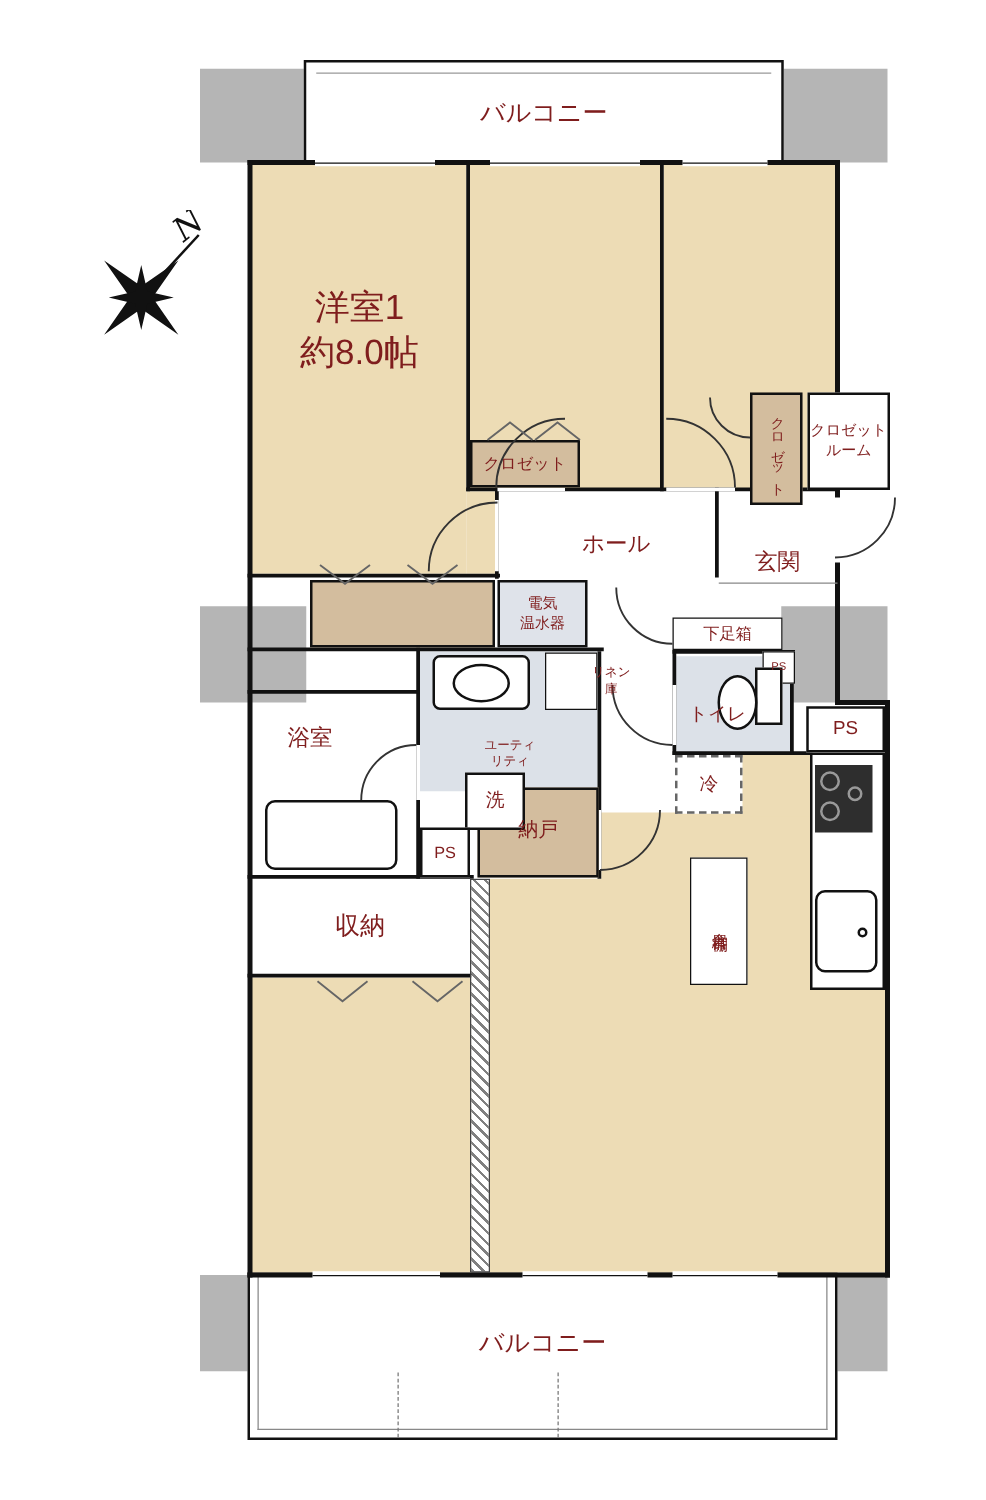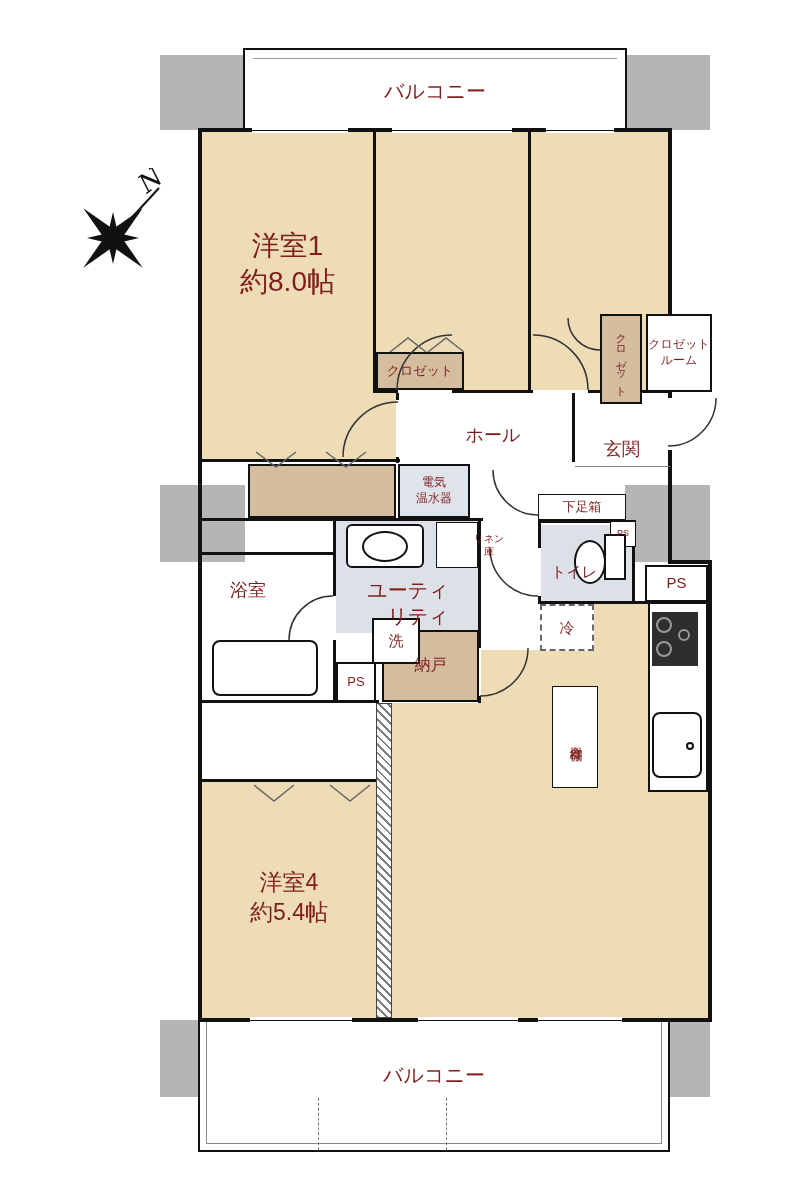--- a/index.html
+++ b/index.html
@@ -152,29 +152,28 @@
     <line x1="48" y1="70" x2="94" y2="20" stroke="#111" stroke-width="2"></line>
     <polygon fill="#111" points="77.7,40.3 57,70 77.7,99.7 48,79 18.3,99.7 39,70 18.3,40.3 48,61"></polygon>
     <polygon fill="#111" points="48,44 52.9,65.1 74,70 52.9,74.9 48,96 43.1,74.9 22,70 43.1,65.1"></polygon>
     <text x="82" y="26" transform="rotate(-38 82 26)" font-size="26" font-style="italic" font-family="DejaVu Serif, serif" fill="#111">N</text>
   </svg>
 
   <div class="lb" style="left:243px;top:78px;width:384px;height:26px;font-size:20px;">バルコニー</div>
   <div class="lb" style="left:198px;top:1062px;width:472px;height:26px;font-size:20px;">バルコニー</div>
   <div class="lb" style="left:200px;top:232px;width:175px;height:64px;font-size:28px;">洋室1
 約8.0帖</div>
-  <div class="lb" style="left:200px;top:866px;width:178px;height:64px;font-size:23px;">洋室4
-約5.4帖</div>
   <div class="lb" style="left:450px;top:424px;width:86px;height:24px;font-size:18px;">ホール</div>
   <div class="lb" style="left:574px;top:438px;width:96px;height:24px;font-size:18px;">玄関</div>
   <div class="lb" style="left:212px;top:579px;width:72px;height:24px;font-size:18px;">浴室</div>
-  <div class="lb" style="left:344px;top:580px;width:128px;height:46px;font-size:20px;text-align:right;">ユーティ
+  <div class="lb" style="left:344px;top:580px;width:128px;height:46px;font-size:10px;">ユーティ
 リティ</div>
   <div class="lb" style="left:543px;top:561px;width:62px;height:22px;font-size:15px;">トイレ</div>
   <div class="lb" style="left:382px;top:652px;width:97px;height:26px;font-size:16px;">納戸</div>
+  <div class="lb" style="left:201px;top:727px;width:174px;height:28px;font-size:20px;">収納</div>
   <div class="lb" style="left:540px;top:616px;width:54px;height:24px;font-size:15px;">冷</div>
   <div class="lb" style="left:372px;top:630px;width:48px;height:22px;font-size:15px;">洗</div>
   <div class="lb" style="left:398px;top:468px;width:72px;height:46px;font-size:12px;">電気
 温水器</div>
   <div class="lb" style="left:376px;top:360px;width:88px;height:22px;font-size:13px;">クロゼット</div>
   <div class="lb vert" style="left:600px;top:318px;width:42px;height:82px;font-size:11px;">クロゼット</div>
   <div class="lb" style="left:646px;top:328px;width:66px;height:50px;font-size:12px;">クロゼット
 ルーム</div>
   <div class="lb" style="left:538px;top:496px;width:88px;height:22px;font-size:13px;">下足箱</div>
   <div class="lb" style="left:438px;top:526px;width:38px;height:38px;font-size:10px;margin-left:32px;">リネン庫</div>

